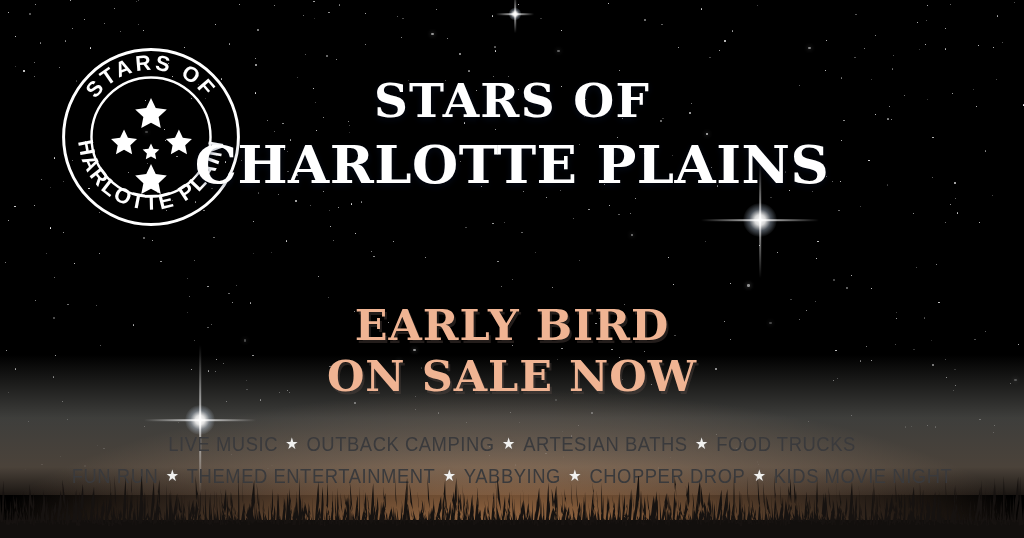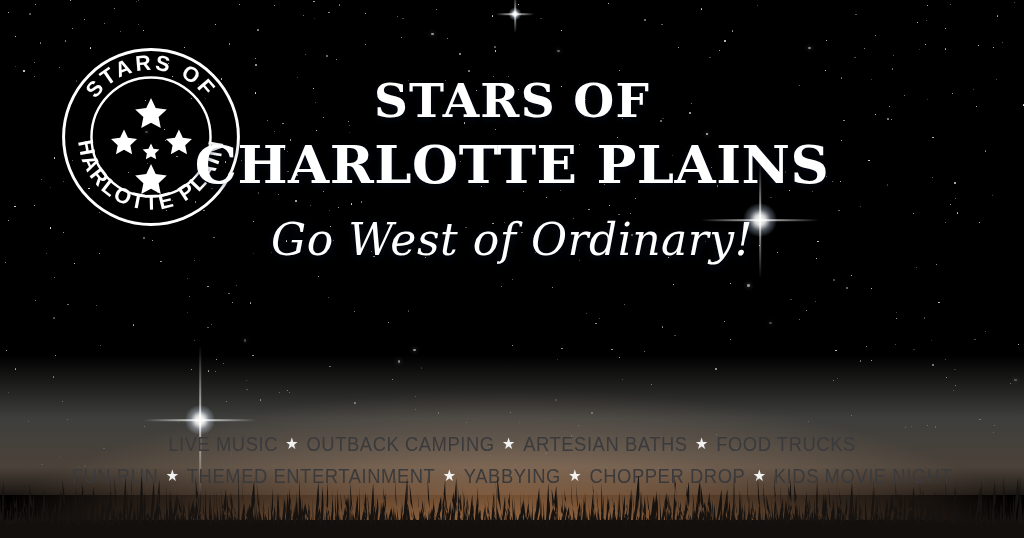--- a/index.html
+++ b/index.html
@@ -657,22 +657,25 @@
         <path d="M100 129 l5.1 10.9 11.9 1.5 -8.8 8.2 2.3 11.8 -10.5 -5.8 -10.5 5.8 2.3 -11.8 -8.8 -8.2 11.9 -1.5 Z"></path>
       </g>
     </svg>
   </div>
 
   <div class="headline">
     <div class="l1">STARS OF</div>
     <div class="l2">CHARLOTTE PLAINS</div>
   </div>
 
-  <div class="tagline">Go West of Ordinary!</div>
-
+
+  <div class="promo">
+    <div>EARLY BIRD</div>
+    <div>ON SALE NOW</div>
+  </div>
 
   <div class="features">
     <div class="feat-row" id="feat-row-1"><span class="feat-item">LIVE MUSIC</span><span class="sep">★</span><span class="feat-item">OUTBACK CAMPING</span><span class="sep">★</span><span class="feat-item">ARTESIAN BATHS</span><span class="sep">★</span><span class="feat-item">FOOD TRUCKS</span></div>
     <div class="feat-row" id="feat-row-2"><span class="feat-item">FUN RUN</span><span class="sep">★</span><span class="feat-item">THEMED ENTERTAINMENT</span><span class="sep">★</span><span class="feat-item">YABBYING</span><span class="sep">★</span><span class="feat-item">CHOPPER DROP</span><span class="sep">★</span><span class="feat-item">KIDS MOVIE NIGHT</span></div>
   </div>
 
   <div class="grass">
     <svg viewBox="0 0 1024 62" width="1024" height="62" preserveAspectRatio="none">
       <rect x="0" y="44" width="1024" height="18" fill="#120f0d"></rect>
       <g id="grass-blades" fill="#161210">

